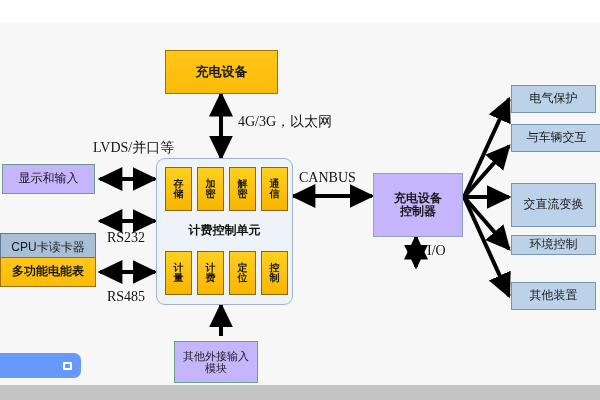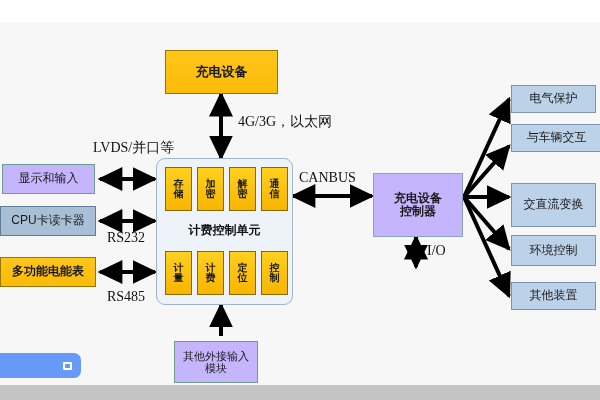--- a/index.html
+++ b/index.html
@@ -32,20 +32,21 @@
     border: 1px solid #9a7400;
     font-weight: bold;
   }
   .n-green {
     background: #c4b5fd;
     border: 1px solid #6d9c8b;
   }
   .n-bluegray {
     background: #A9BFD6;
     border: 1px solid #5f7b96;
+    margin-top: 27px;
   }
   .n-lightblue {
     background: #BCD2E8;
     border: 1px solid #7794b2;
     text-align: center;
   }
   .n-paleblue {
     background: #c4b5fd;
     border: 1px solid #8aa4c0;
     font-weight: bold;
@@ -171,21 +172,21 @@
   <div class="node n-green" style="left:174px; top:341px; width:84px; height:42px; font-size:11px;">其他外接输入
 模块</div>
 
   <div class="node n-paleblue" style="left:373px; top:173px; width:90px; height:64px; font-size:12px;">充电设备
 控制器</div>
 
 
   <div class="node n-lightblue" style="left:511px; top:85px; width:85px; height:28px; font-size:12px;">电气保护</div>
   <div class="node n-lightblue" style="left:511px; top:124px; width:91px; height:28px; font-size:12px;">与车辆交互</div>
   <div class="node n-lightblue" style="left:511px; top:183px; width:85px; height:44px; font-size:12px;">交直流变换</div>
-  <div class="node n-lightblue" style="left:511px; top:235px; width:85px; height:31px; font-size:12px;">环境控制</div>
+  <div class="node n-lightblue" style="left:511px; top:235px; width:85px; height:20px; font-size:12px;">环境控制</div>
   <div class="node n-lightblue" style="left:511px; top:282px; width:85px; height:28px; font-size:12px;">其他装置</div>
 
   <div class="edge-label" style="left:238px; top:113px;">4G/3G，以太网</div>
   <div class="edge-label" style="left:93px; top:139px;">LVDS/并口等</div>
   <div class="edge-label" style="left:107px; top:230px;">RS232</div>
   <div class="edge-label" style="left:107px; top:289px;">RS485</div>
   <div class="edge-label" style="left:299px; top:170px;">CANBUS</div>
   <div class="edge-label" style="left:427px; top:243px;">I/O</div>
 
   <div class="taskbar-pill" style="left:-14px; top:353px; width:95px; height:25px;">

